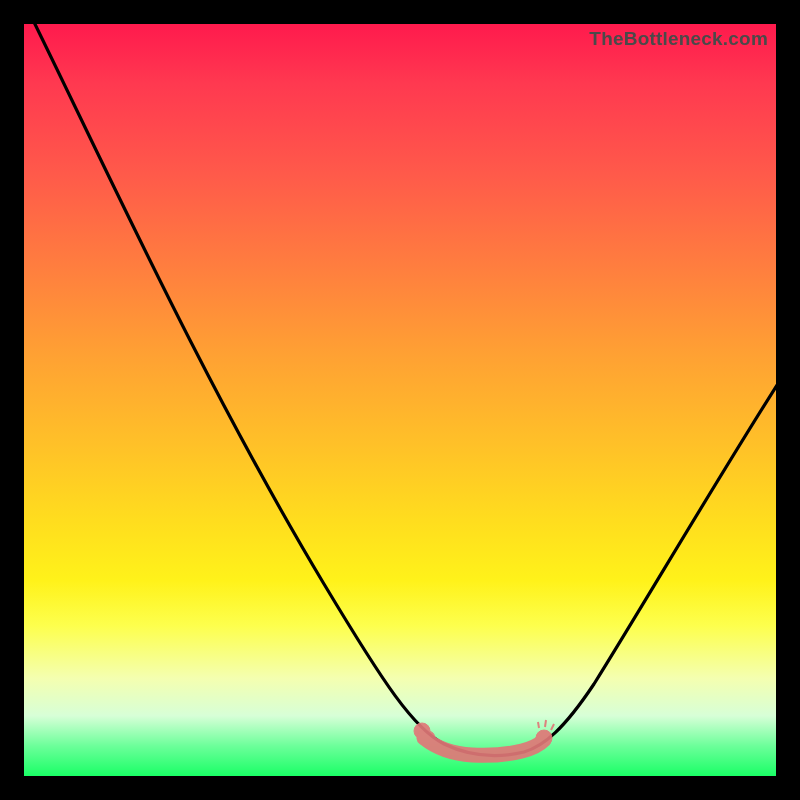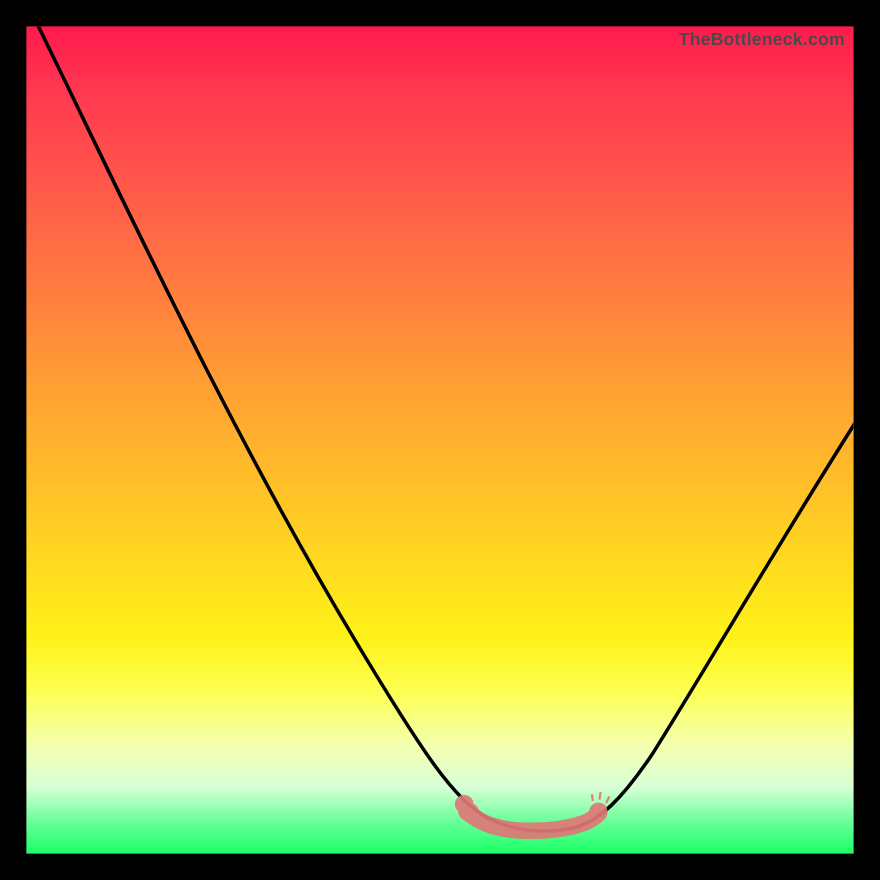--- a/index.html
+++ b/index.html
@@ -39,21 +39,21 @@
       #d7ffd7 92%,
       #6cff9a 96%,
       #1aff66 100%
     );
   }
   .watermark {
     position: absolute;
     top: 4px;
     right: 8px;
     color: #4a4a4a;
-    font-size: 16px;
+    font-size: 19px;
     font-weight: 600;
     letter-spacing: 0.2px;
     user-select: none;
   }
   svg.curve {
     position: absolute;
     left: 0;
     top: 0;
     width: 752px;
     height: 752px;

